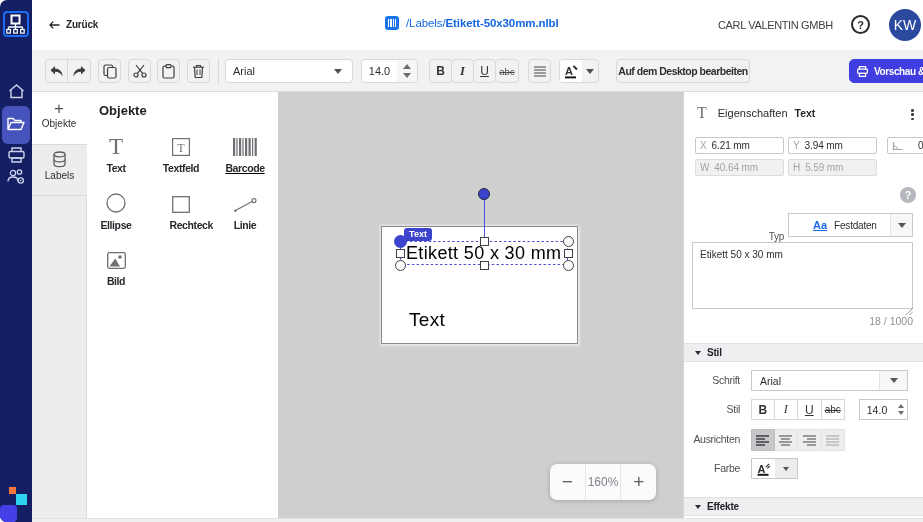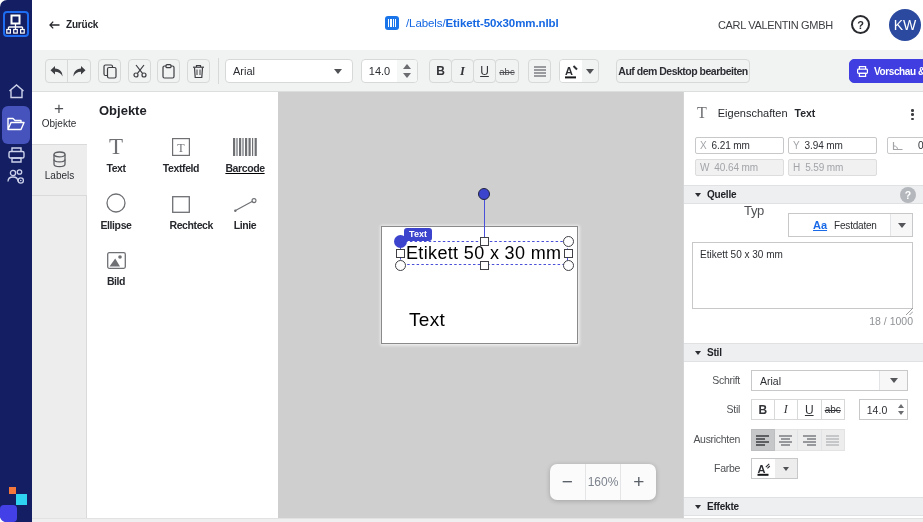--- a/index.html
+++ b/index.html
@@ -125,21 +125,21 @@
 .sechead { position:absolute; left:0; width:240px; height:19px; background:#eeeff0;
   border-top:1px solid #e0e1e2; border-bottom:1px solid #e0e1e2;
   font-size:10px; letter-spacing:-0.2px; font-weight:700; color:#202227; display:flex; align-items:center; padding-left:11px; }
 .sechead .tri { width:0; height:0; border-left:3.5px solid transparent; border-right:3.5px solid transparent;
   border-top:4.5px solid #2c2e33; margin-right:6px; }
 #sec-quelle { top:93px; }
 #sec-stil { top:251px; }
 #sec-eff { top:405px; }
 #qhelp { left:216px; top:95px; width:16px; height:16px; background:#b4b7bc; border-radius:50%;
   color:#fff; font-size:10.5px; font-weight:700; text-align:center; line-height:16px; }
-#typlbl { left:60px; top:111px; width:40px; text-align:left; font-size:13px; letter-spacing:-0.3px; color:#4f5154; }
+#typlbl { left:60px; top:139px; width:40px; text-align:right; font-size:10px; letter-spacing:-0.3px; color:#4f5154; }
 #typdd { left:104px; top:121px; width:125px; height:24px; border:1px solid #c7c8c9; background:#fff;
   display:flex; align-items:center; }
 #typdd .aa { color:#1a6ae8; font-weight:700; font-size:11px; margin-left:24px;text-decoration:underline; }
 #typdd .tx { font-size:10px; letter-spacing:-0.2px; color:#2c2e33; margin-left:7px; }
 #typdd .dd { margin-left:auto; width:22px; height:100%; border-left:1px solid #e3e4e5; background:#f7f7f8;
   display:flex; align-items:center; justify-content:center; }
 #txtarea { left:8px; top:150px; width:221px; height:67px; border:1px solid #c7c8c9; background:#fff;
   font-size:10px; color:#2c2e33; padding:6px 7px; }
 #grip { left:222px; top:209px; }
 #counter { left:0px; top:223px; width:229px; text-align:right; font-size:10.5px; color:#8f9195; }
@@ -420,21 +420,20 @@
       </div>
     <div class="fld" id="f-x"><span class="pre">X</span>6.21 mm</div>
     <div class="fld" id="f-y"><span class="pre">Y</span>3.94 mm</div>
     <div class="fld" id="f-a"><svg width="12" height="10" viewBox="0 0 12 10" style="margin-right:14px;">
           <path d="M1.5 1 V8.5 H10.5" fill="none" stroke="#a2a4a8" stroke-width="1.2"></path>
           <path d="M5.5 8.5 C5.5 6.5 4.5 5 1.5 4.8" fill="none" stroke="#a2a4a8" stroke-width="1"></path>
         </svg>0°</div>
     <div class="fld dis" id="f-w"><span class="pre">W</span>40.64 mm</div>
     <div class="fld dis" id="f-h"><span class="pre">H</span>5.59 mm</div>
 
-    <div class="sechead" id="sec-quelle"><span class="tri"></span>Quelle</div>
     <div class="abs" id="qhelp">?</div>
     <div class="abs" id="typlbl">Typ</div>
     <div class="abs" id="typdd">
         <span class="aa">Aa</span>
         <span class="tx">Festdaten</span>
         <span class="dd">
           <span class="carM"></span>
         </span>
       </div>
     <div class="abs" id="txtarea">Etikett 50 x 30 mm</div>

